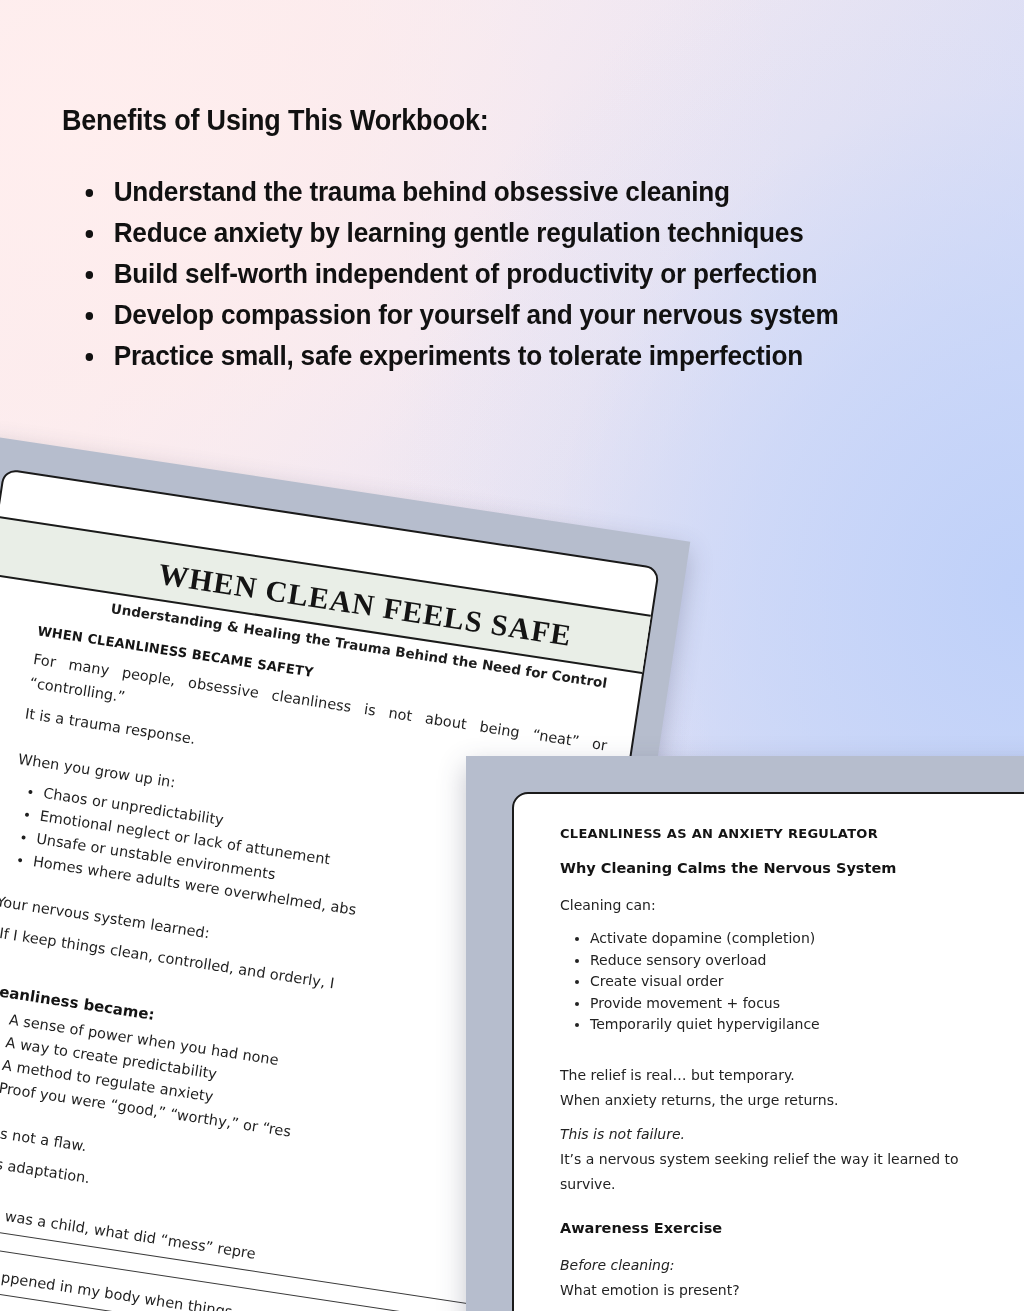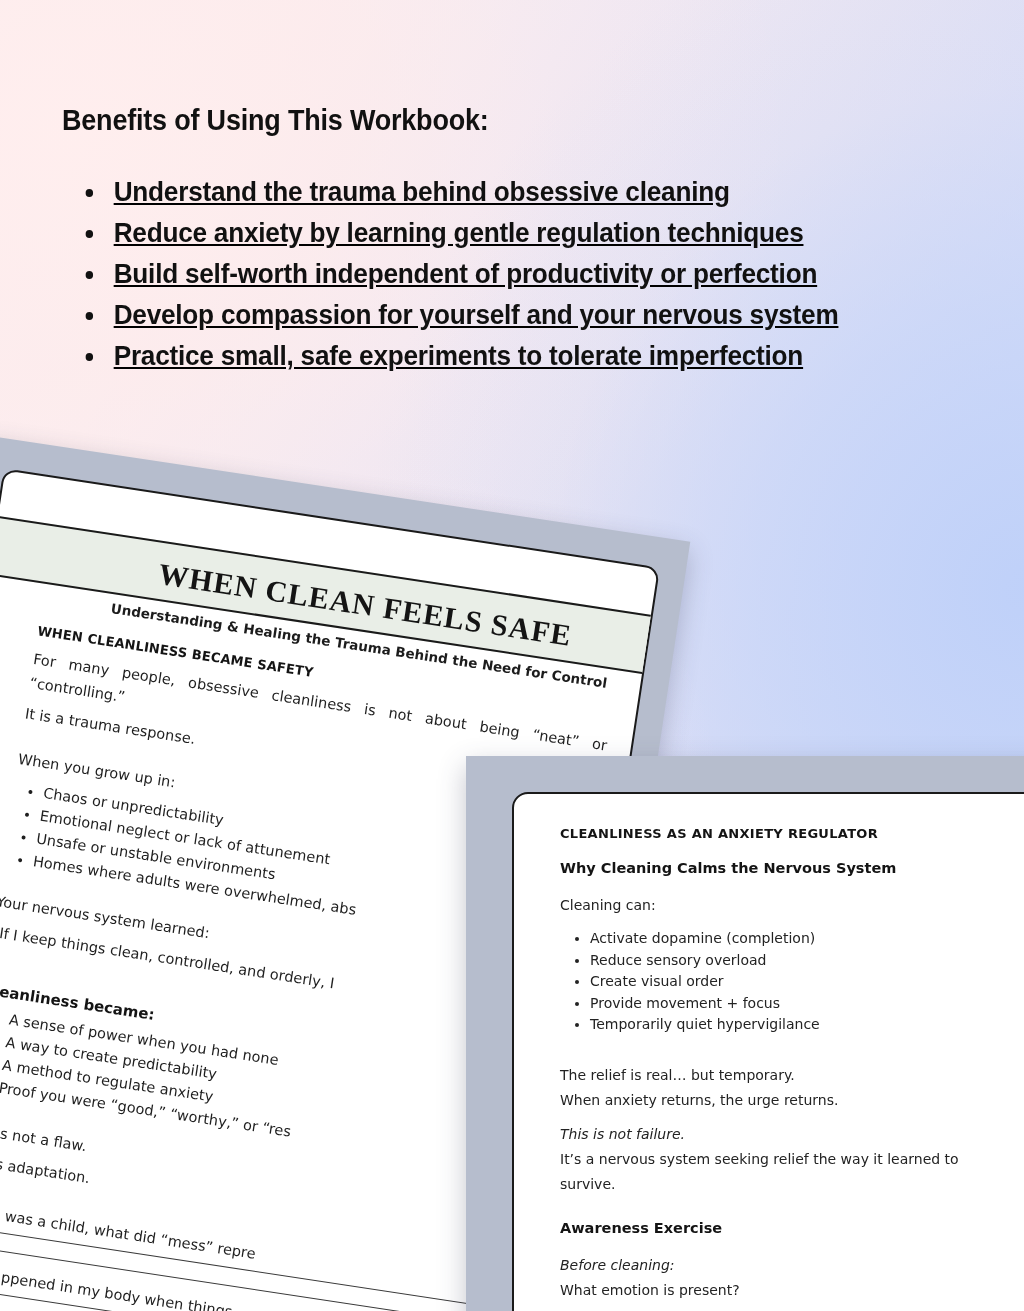--- a/index.html
+++ b/index.html
@@ -79,21 +79,20 @@
     font-weight: 700;
     letter-spacing: -0.2px;
     color: #111111;
     transform: scaleX(0.93);
     transform-origin: left center;
   }
   #benefit-list {
     list-style: none;
     margin: 0;
     padding: 0 0 0 18px;
-    text-decoration: underline;
   }
   #benefit-list li {
     position: relative;
     font-family: "Liberation Sans Narrow", "Liberation Sans", sans-serif;
     font-size: 28px;
     font-weight: 700;
     color: #111111;
     line-height: 41px;
     letter-spacing: -0.25px;
     padding-left: 36px;

